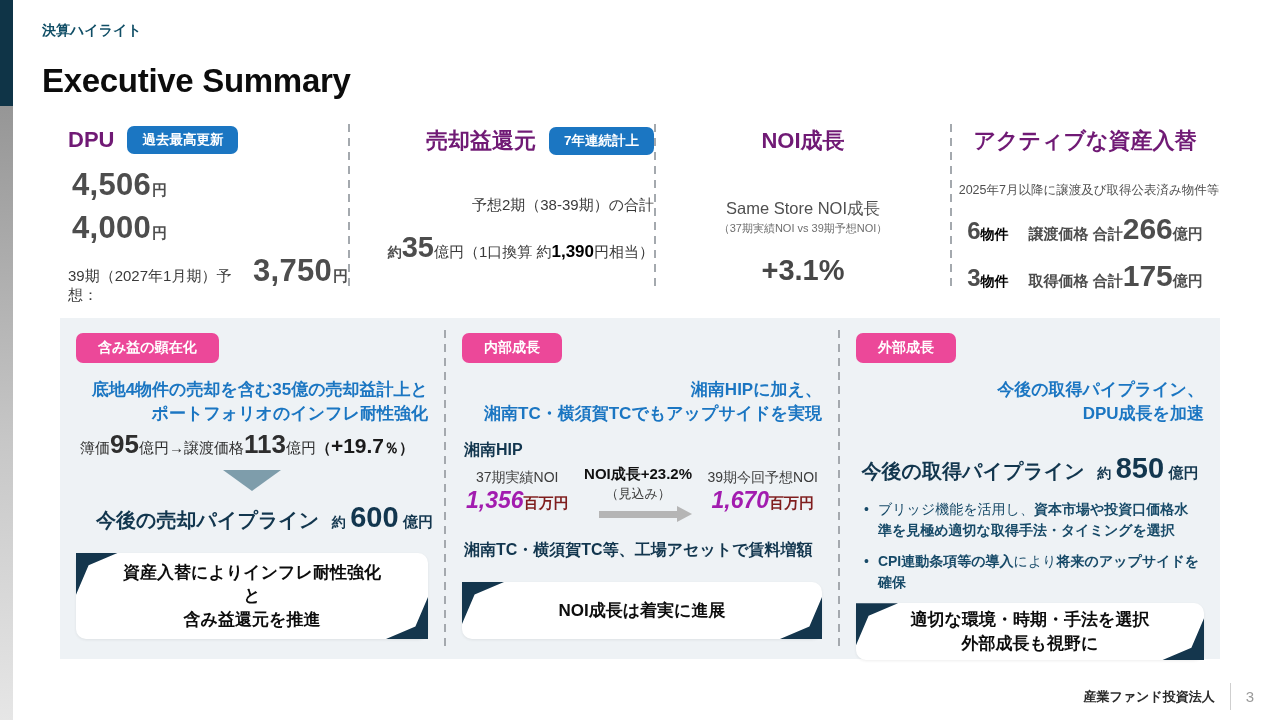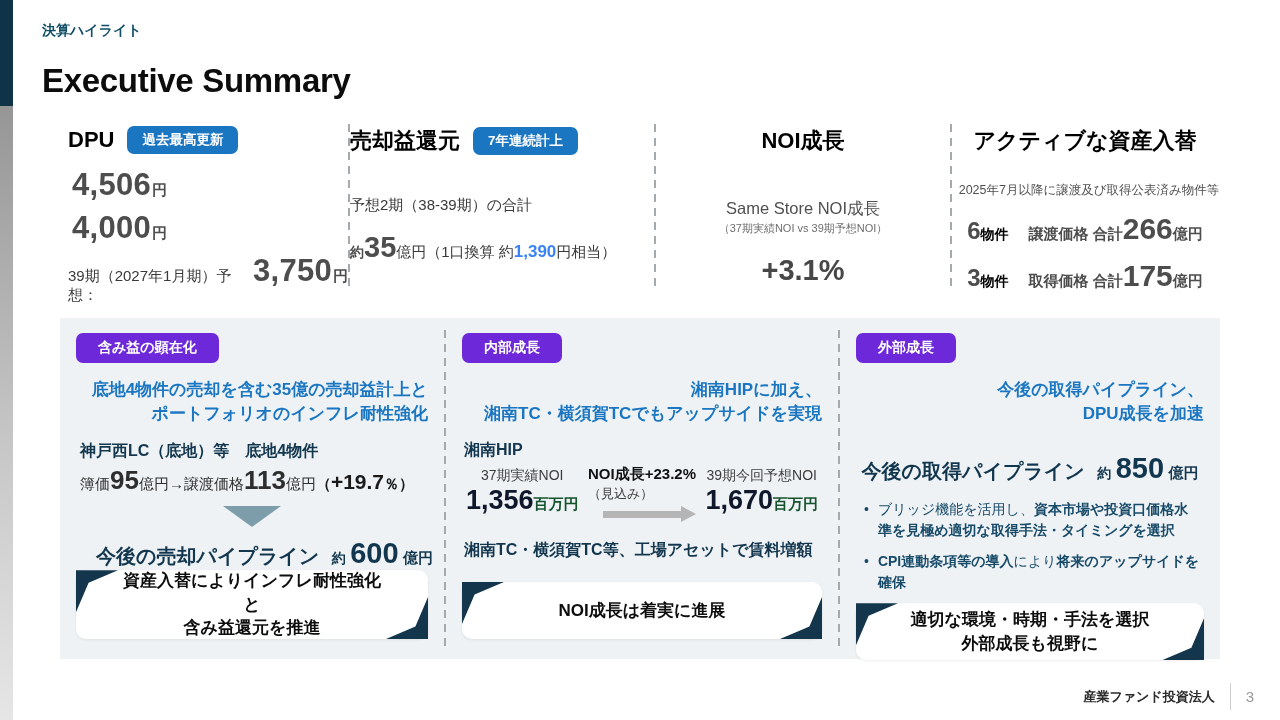--- a/index.html
+++ b/index.html
@@ -15,41 +15,41 @@
 
   .eyebrow { position:absolute; left:42px; top:22px; font-size:14px; font-weight:600; color:#104e66; }
   .page-title { position:absolute; left:42px; top:62px; font-size:33px; font-weight:800; color:#0c0c0c; letter-spacing:-0.3px; }
 
   
   .metrics { position:absolute; left:60px; top:122px; width:1160px; height:168px; display:flex; }
   .m-divider { width:2px; align-self:stretch; margin:2px 0;
     background:repeating-linear-gradient(180deg,#a4a9ae 0 8px,transparent 8px 14px); }
   .m-col { display:flex; flex-direction:column; }
   .m-col1 { width:288px; padding:4px 0 0 8px; }
-  .m-col2 { width:304px; padding-top:4px; align-items:flex-start; }
+  .m-col2 { width:304px; padding-top:4px; align-items:flex-end; }
   .m-col3 { width:294px; padding-top:4px; align-items:center; text-align:center; }
   .m-col4 { width:266px; padding-top:4px; align-items:center; text-align:center; }
 
   .m-head { display:flex; align-items:center; gap:13px; }
-  .m-title { font-size:22px; font-weight:800; color:#000000; }
+  .m-title { font-size:22px; font-weight:800; color:#701a75; }
   .badge-blue { background:#1b76c2; color:#fff; font-size:13.5px; font-weight:700;
     padding:5px 15px; border-radius:7px; white-space:nowrap; }
 
   .dpu-rows { margin-top:13px; }
   .dpu-row { display:flex; align-items:baseline; height:43px; }
   .dpu-label { font-size:15px; color:#3a3a3a; }
   .big-num { font-size:31px; font-weight:800; color:#4d4d4d; letter-spacing:0.3px; margin-left:4px; }
   .unit-sm { font-size:15px; color:#4d4d4d; font-weight:600; margin-left:1px; }
 
   .gain-line1 { margin-top:40px; font-size:15px; color:#3a3a3a; }
   .gain-line2 { margin-top:16px; display:flex; align-items:baseline; color:#3a3a3a; }
   .gain-approx { font-size:14px; font-weight:700; color:#4d4d4d; }
   .gain-val { font-size:29px; font-weight:800; color:#4d4d4d; }
   .gain-unit { font-size:15px; color:#3a3a3a; }
-  .gain-noteval { font-size:17px; font-weight:800; color:#3b82f6; }
+  .gain-noteval { font-size:17px; font-weight:800; color:#000000; }
 
   .noi-line1 { margin-top:42px; font-size:16.5px; color:#4f4f4f; }
   .noi-line2 { margin-top:1px; font-size:11px; color:#6e6e6e; }
   .noi-val { margin-top:18px; font-size:29px; font-weight:800; color:#474747;text-align:right; }
 
   .rec-note { margin-top:26px; font-size:12.5px; color:#4f4f4f; white-space:nowrap;margin-left:8px; }
   .rec-row { display:flex; align-items:baseline; margin-top:13px; white-space:nowrap; }
   .rec-count { font-size:24px; font-weight:800; color:#4d4d4d; }
   .rec-cunit { font-size:14px; color:#000000; font-weight:600; margin-right:20px; }
   .rec-label { font-size:15px; color:#4d4d4d; font-weight:600; }
@@ -59,21 +59,21 @@
   
   .panel { position:absolute; left:60px; top:318px; width:1160px; height:341px;
     background:#eef2f5; display:flex; }
   .p-divider { width:2px; align-self:stretch; margin:12px 0;
     background:repeating-linear-gradient(180deg,#a4a9ae 0 8px,transparent 8px 14px); }
   .p-col { display:flex; flex-direction:column; padding:15px 16px 20px 16px; }
   .p-colA { width:384px; }
   .p-colB { width:392px; }
   .p-colC { width:380px; }
 
-  .badge-navy { align-self:flex-start; background:#6d28d9; color:#fff; font-size:14px;
+  .badge-navy { align-self:flex-start; background:#ec4899; color:#fff; font-size:14px;
     font-weight:700; padding:6px 22px; border-radius:7px; }
 
   .p-heading { margin-top:15px; text-align:right; color:#1b76c2; font-size:17px;
     font-weight:700; line-height:1.42; }
 
   .kobe-sub { margin-top:15px; font-size:16px; font-weight:800; color:#12364e; padding-left:4px; }
   .kobe-val { margin-top:3px; display:flex; align-items:baseline; padding-left:4px; color:#2e2e2e; white-space:nowrap; }
   .kv-txt { font-size:15px; }
   .kv-num { font-size:26px; font-weight:800; }
   .kv-dsm { font-size:15px; font-weight:800; color:#1a1a1a; }
@@ -88,23 +88,23 @@
   .pl-approx { font-size:14px; font-weight:800; color:#12364e; }
   .pl-val { font-size:29px; font-weight:800; color:#12364e; }
   .pl-unit { font-size:15px; font-weight:800; color:#12364e; }
   .pipelineA { margin-top:6px;margin-left:20px; }
   .pipelineC { margin-top:26px; }
 
   .shonan { margin-top:14px; font-size:16px; font-weight:800; color:#12364e; padding-left:2px; }
   .noi-stats { margin-top:4px; display:flex; justify-content:space-between; align-items:center; padding:0 4px; }
   .stat { text-align:center; }
   .stat-label { font-size:14px; color:#3c3c3c; }
-  .stat-val { font-size:27px; font-weight:800; color:#0f172a; }
-  .stat-unit { font-size:15px; color:#14532d; font-weight:600; }
-  .growth-mid { text-align:left; }
+  .stat-val { font-size:23px; font-weight:800; color:#a21caf;font-style:italic; }
+  .stat-unit { font-size:15px; color:#7f1d1d; font-weight:600; }
+  .growth-mid { text-align:center; }
   .growth-label { font-size:15px; font-weight:800; color:#111; }
   .growth-note { font-size:13px; color:#3c3c3c; margin-top:1px; }
   .arrow-right { margin:8px auto 0 auto; width:78px; height:7px; background:#b5b5b5; position:relative; }
   .arrow-right::after { content:""; position:absolute; right:-15px; top:-5px;
     border-left:15px solid #b5b5b5; border-top:8.5px solid transparent; border-bottom:8.5px solid transparent; }
   .factory-sub { margin-top:22px; font-size:16px; font-weight:800; color:#12364e; padding-left:2px; }
 
   .bullets { margin-top:14px; padding:0 2px 0 8px; }
   .bullet { display:flex; font-size:14px; color:#174a68; line-height:1.5; margin-bottom:10px; }
   .bullet-dot { margin-right:9px; color:#174a68; }
@@ -212,21 +212,20 @@
 </div>
 
 <div class="panel">
 
   <div class="p-col p-colA">
     <span class="badge-navy">含み益の顕在化</span>
     <div class="p-heading">
       <div>底地4物件の売却を含む35億の売却益計上と</div>
       <div>ポートフォリオのインフレ耐性強化</div>
     </div>
-    <div class="kobe-sub">神戸西LC（底地）等　底地4物件</div>
     <div class="kobe-val">
       <span class="kv-txt">簿価</span>
       <span class="kv-num">95</span>
       <span class="kv-txt">億円→譲渡価格</span>
       <span class="kv-num">113</span>
       <span class="kv-txt">億円</span>
       <span class="kv-dsm">（</span>
       <span class="kv-dval">+19.7</span>
       <span class="kv-dsm">％）</span>
     </div>

